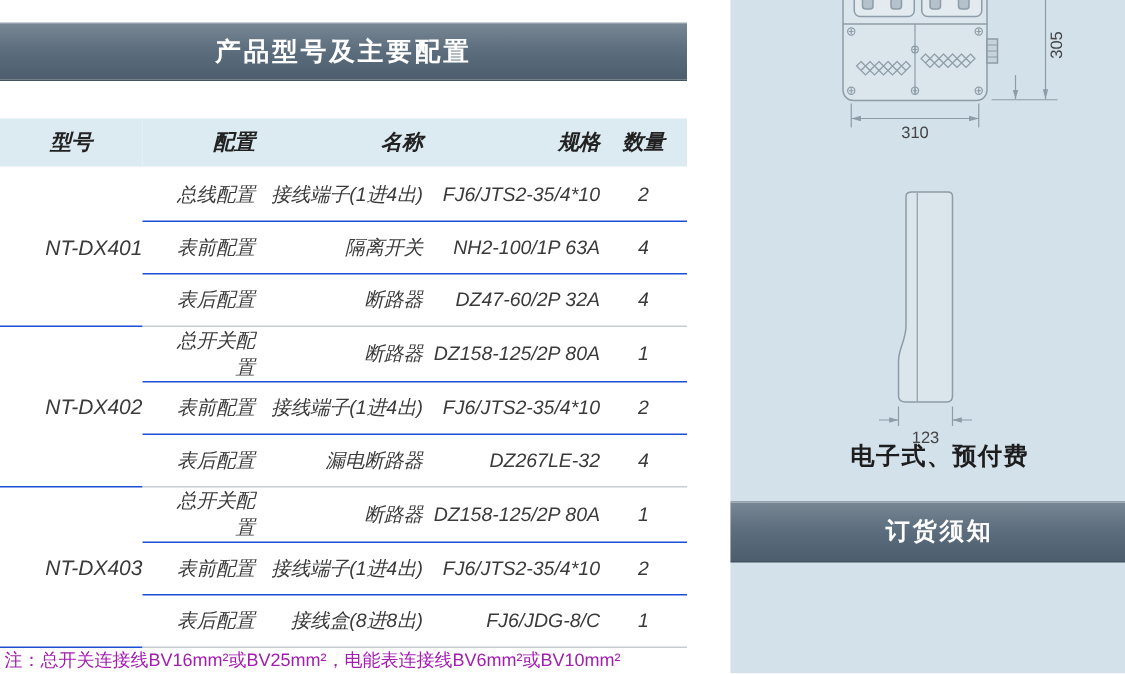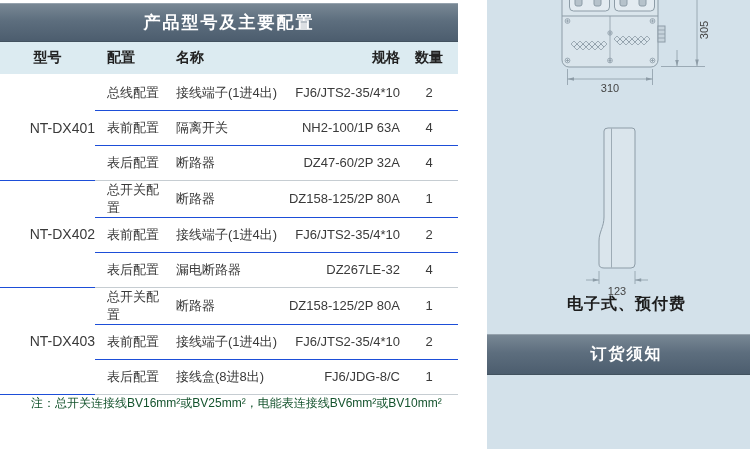--- a/index.html
+++ b/index.html
@@ -2,42 +2,42 @@
 <html><head>
 <meta charset="utf-8">
 <style>
   * { margin:0; padding:0; box-sizing:border-box; }
   body { background:#fff; font-family:"Liberation Sans","DejaVu Sans",sans-serif; }
   .page { position:relative; width:750px; height:449px; background:#fff; overflow:hidden; }
 
   
   .left-section { position:absolute; left:0; top:0; width:458px; }
   .title-bar {
-    margin-top:3px; height:39px;
+    margin-top:15px; height:39px;
     background:linear-gradient(180deg,#788794 0%,#5d6e7e 45%,#4c5d6e 100%);
     border-top:1px solid #95a2ad; border-bottom:1px solid #42525f;
     display:flex; align-items:center; justify-content:center;
     color:#fff; font-size:17px; font-weight:bold; letter-spacing:2px;
   }
-  table.config-table { margin-top:0; width:458px; border-collapse:collapse; table-layout:fixed; }
+  table.config-table { margin-top:25px; width:458px; border-collapse:collapse; table-layout:fixed;font-style:italic; }
   .config-table th {
     height:33px; background:#dcebf1; font-size:14px; font-weight:bold; color:#222;
     border-bottom:2px solid #ffffff;
   }
   .config-table td { height:35px; font-size:13px; color:#3a3a3a; }
   .col-model { width:95px; } .col-config { width:75px; } .col-name { width:112px; }
   .col-spec { width:118px; } .col-qty { width:58px; }
-  th.h-config, td.config { text-align:left; padding-left:12px; }
-  th.h-name, td.name   { text-align:left; padding-left:6px; }
+  th.h-config, td.config { text-align:right; padding-left:12px; }
+  th.h-name, td.name   { text-align:right; padding-left:6px; }
   th.h-spec, td.spec   { text-align:right; padding-left:6px; }
   td.model { text-align:right; font-size:14px; border-bottom:1px solid #c6cdd2; }
   td.qty   { text-align:center; }
   tr.r-mid td { border-bottom:1px solid #1d4ed8; }
   tr.r-last td { border-bottom:1px solid #c6cdd2; }
-  .note { padding:0 0 0 3px; font-size:12px; color:#14532d;margin-left:28px; }
+  .note { padding:0 0 0 3px; font-size:12px; color:#a21caf; }
 
   
   .right-panel { position:absolute; left:487px; top:0; width:279px; height:449px; background:#d3e1ea; }
   .drawing-svg { position:absolute; left:0; top:0; }
   .caption { position:absolute; top:294px; left:0; width:100%; text-align:center;
              font-size:16px; font-weight:bold; color:#1d1d1d; letter-spacing:1px; }
   .order-bar {
     position:absolute; top:334px; left:0; right:0; height:41px;
     background:linear-gradient(180deg,#788794 0%,#5d6e7e 45%,#4c5d6e 100%);
     border-top:1px solid #95a2ad; border-bottom:1px solid #42525f;

